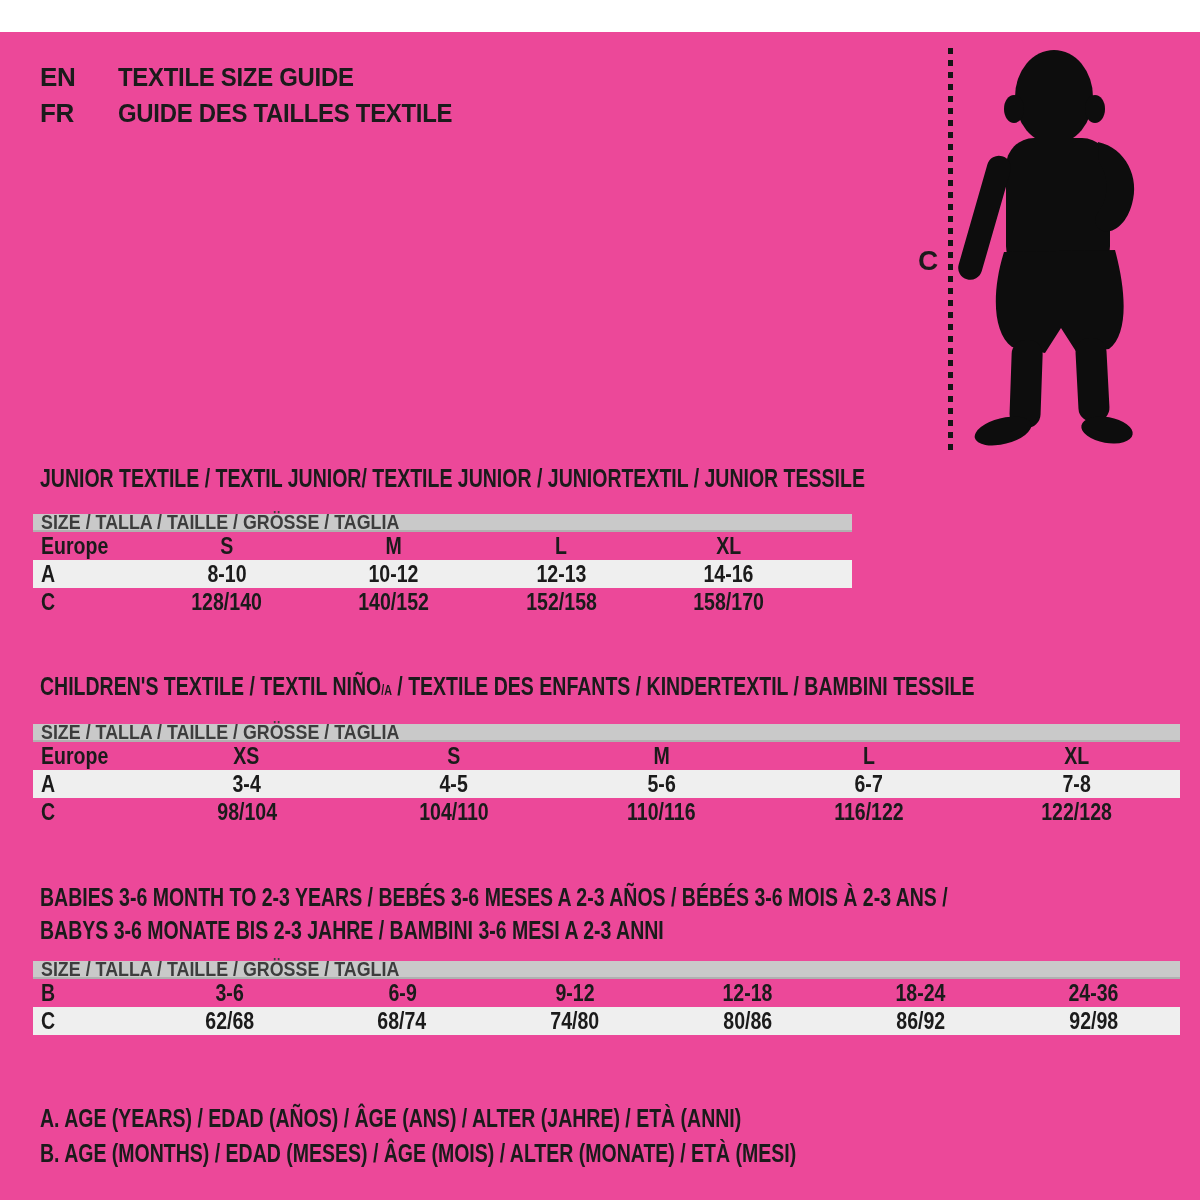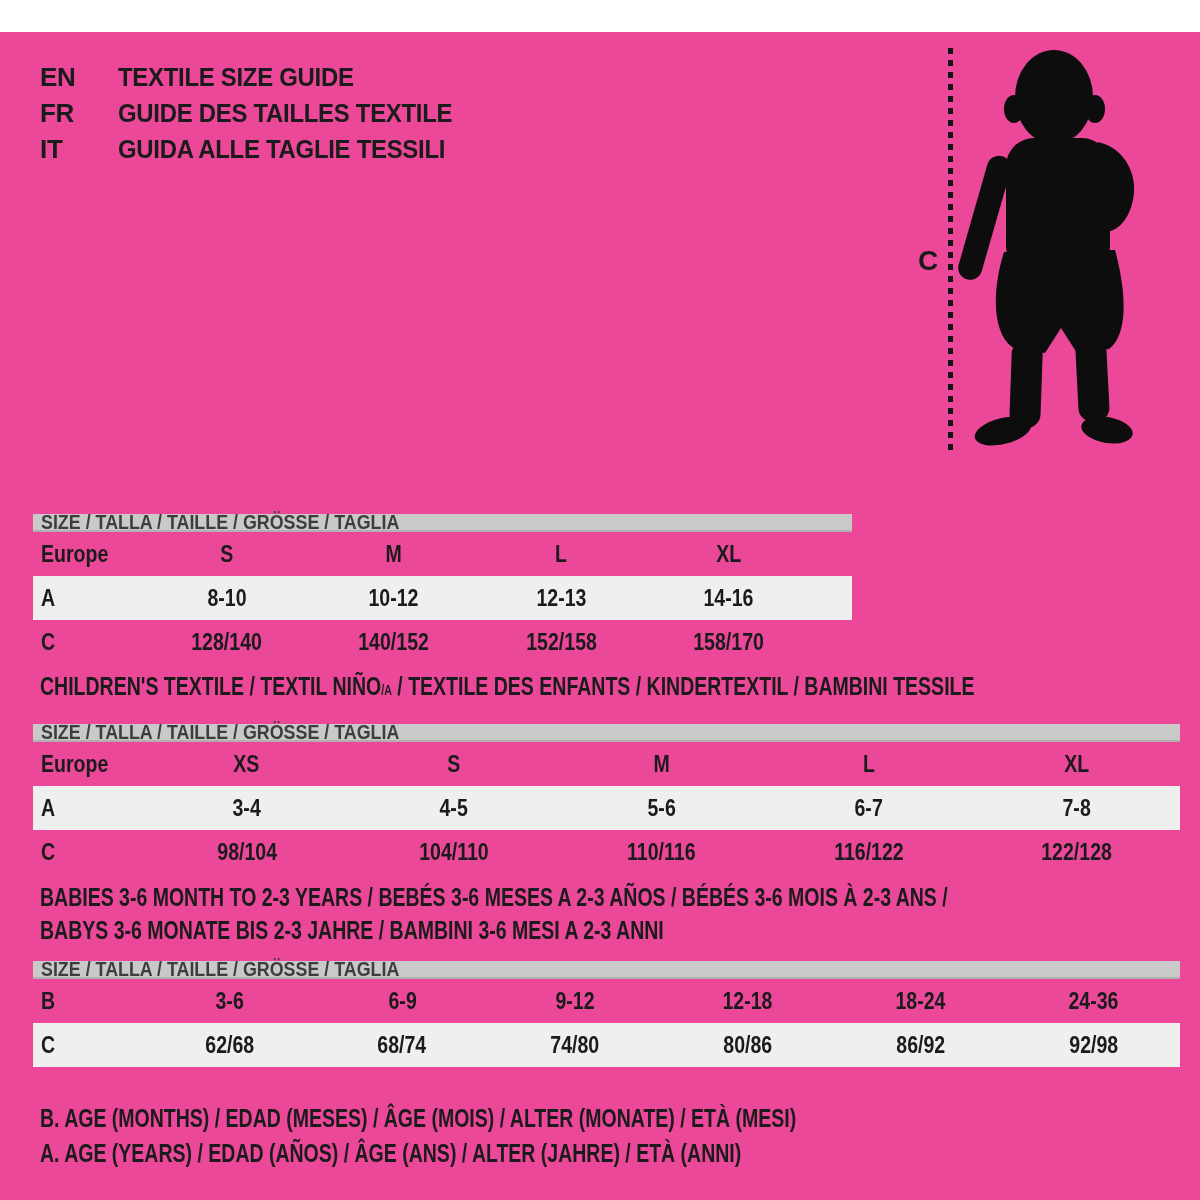--- a/index.html
+++ b/index.html
@@ -39,21 +39,21 @@
   .stable { position:absolute; left:33px; }
   .tbl-junior   { top:482px; width:819px; }
   .tbl-children { top:692px; width:1147px; }
   .tbl-babies   { top:929px; width:1147px; }
   .bar {
     height:18px; box-sizing:border-box; background:#c9c9c9;
     border-bottom:2px solid #b0b0b0;
     display:flex; align-items:center; padding-left:8px;
     font-size:21px; color:#3d3d3d;
   }
-  .trow { display:flex; height:44px; align-items:center; font-size:23px; }
+  .trow { display:flex; height:28px; align-items:center; font-size:23px; }
   .tbl-junior .trow { padding-right:40px; }
   .lab { width:102px; padding-left:8px; box-sizing:content-box; }
   .val { flex:1; text-align:center; }
   .shaded { background:#efefef; }
 
   
   .legend { position:absolute; left:40px; top:1069px; }
   .legend-line { height:35px; font-size:25px; display:flex; align-items:center; }
 </style>
 </head>
@@ -63,44 +63,43 @@
 
   <div class="langs">
     <div class="lrow">
       <span class="lcode">EN</span>
       <span class="cx92">TEXTILE SIZE GUIDE</span>
     </div>
     <div class="lrow">
       <span class="lcode">FR</span>
       <span class="cx92">GUIDE DES TAILLES TEXTILE</span>
     </div>
-    <div class="lrow">
-      <span class="lcode">IT</span>
-      <span class="cx92">GUIDA ALLE TAGLIE TESSILI</span>
-    </div>
   </div>
 
   <div class="dashline"></div>
   <div class="measure-c">C</div>
   <svg class="toddler" viewBox="0 0 190 406" xmlns="http://www.w3.org/2000/svg" aria-hidden="true">
     <g fill="#0d0d0d">
       <ellipse cx="96" cy="51" rx="39" ry="47"></ellipse>
       <ellipse cx="56" cy="63" rx="10" ry="14"></ellipse>
       <ellipse cx="137" cy="63" rx="10" ry="14"></ellipse>
       <rect x="48" y="92" width="104" height="136" rx="28"></rect>
       <rect x="30" y="110" width="24" height="128" rx="12" transform="rotate(16 42 118)"></rect>
       <path d="M140,96 C168,102 182,132 174,158 C169,177 156,188 145,185 C136,182 135,172 141,165 C150,154 152,132 141,116 Z"></path>
       <path d="M46,206 C34,244 34,286 54,301 L87,307 L103,282 L119,307 L151,303 C171,288 168,244 157,204 Z"></path>
       <rect x="54" y="294" width="31" height="88" rx="14" transform="rotate(2 69 298)"></rect>
       <rect x="117" y="292" width="31" height="84" rx="14" transform="rotate(-3 132 296)"></rect>
       <ellipse cx="45" cy="385" rx="29" ry="13" transform="rotate(-14 45 385)"></ellipse>
       <ellipse cx="149" cy="384" rx="26" ry="13" transform="rotate(10 149 384)"></ellipse>
     </g>
   </svg>
 
+  <div class="sec-title t-junior">
+    <span class="cx78">JUNIOR TEXTILE / TEXTIL JUNIOR/ TEXTILE JUNIOR / JUNIORTEXTIL / JUNIOR TESSILE</span>
+  </div>
   <div class="stable tbl-junior">
     <div class="bar">
       <span class="cx85l">SIZE / TALLA / TAILLE / GRÖSSE / TAGLIA</span>
     </div>
     <div class="trow">
       <div class="lab"><span class="cx85l">Europe</span></div>
       <div class="val"><span class="cx85c">S</span></div>
       <div class="val"><span class="cx85c">M</span></div>
       <div class="val"><span class="cx85c">L</span></div>
       <div class="val"><span class="cx85c">XL</span></div>
@@ -177,20 +176,20 @@
       <div class="val"><span class="cx85c">68/74</span></div>
       <div class="val"><span class="cx85c">74/80</span></div>
       <div class="val"><span class="cx85c">80/86</span></div>
       <div class="val"><span class="cx85c">86/92</span></div>
       <div class="val"><span class="cx85c">92/98</span></div>
     </div>
   </div>
 
   <div class="legend">
     <div class="legend-line">
-        <span class="cx78">B. AGE (MONTHS) / EDAD (MESES) / ÂGE (MOIS) / ALTER (MONATE) / ETÀ (MESI)</span>
+        <span class="cx78">A. AGE (YEARS) / EDAD (AÑOS) / ÂGE (ANS) / ALTER (JAHRE) / ETÀ (ANNI)</span>
       </div>
     <div class="legend-line">
-        <span class="cx78">A. AGE (YEARS) / EDAD (AÑOS) / ÂGE (ANS) / ALTER (JAHRE) / ETÀ (ANNI)</span>
+        <span class="cx78">B. AGE (MONTHS) / EDAD (MESES) / ÂGE (MOIS) / ALTER (MONATE) / ETÀ (MESI)</span>
       </div>
   </div>
 
 </div>
 
 </body></html>

